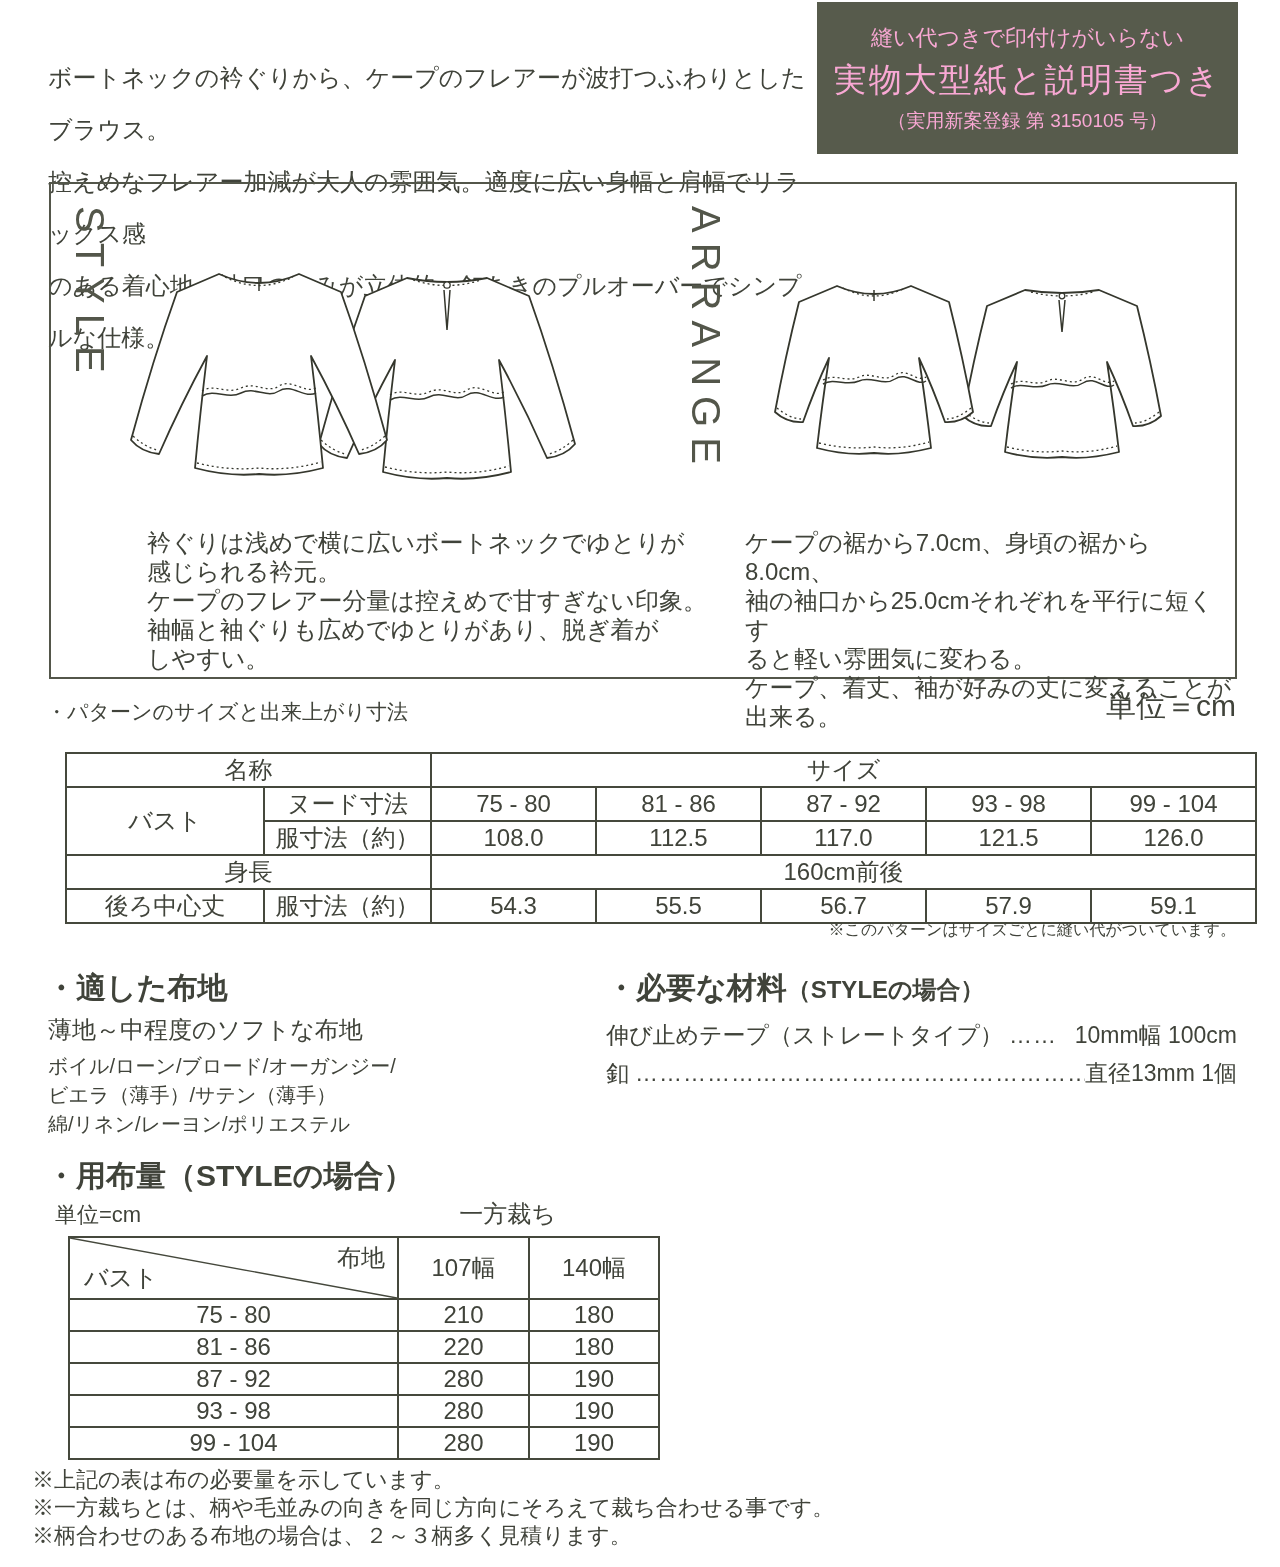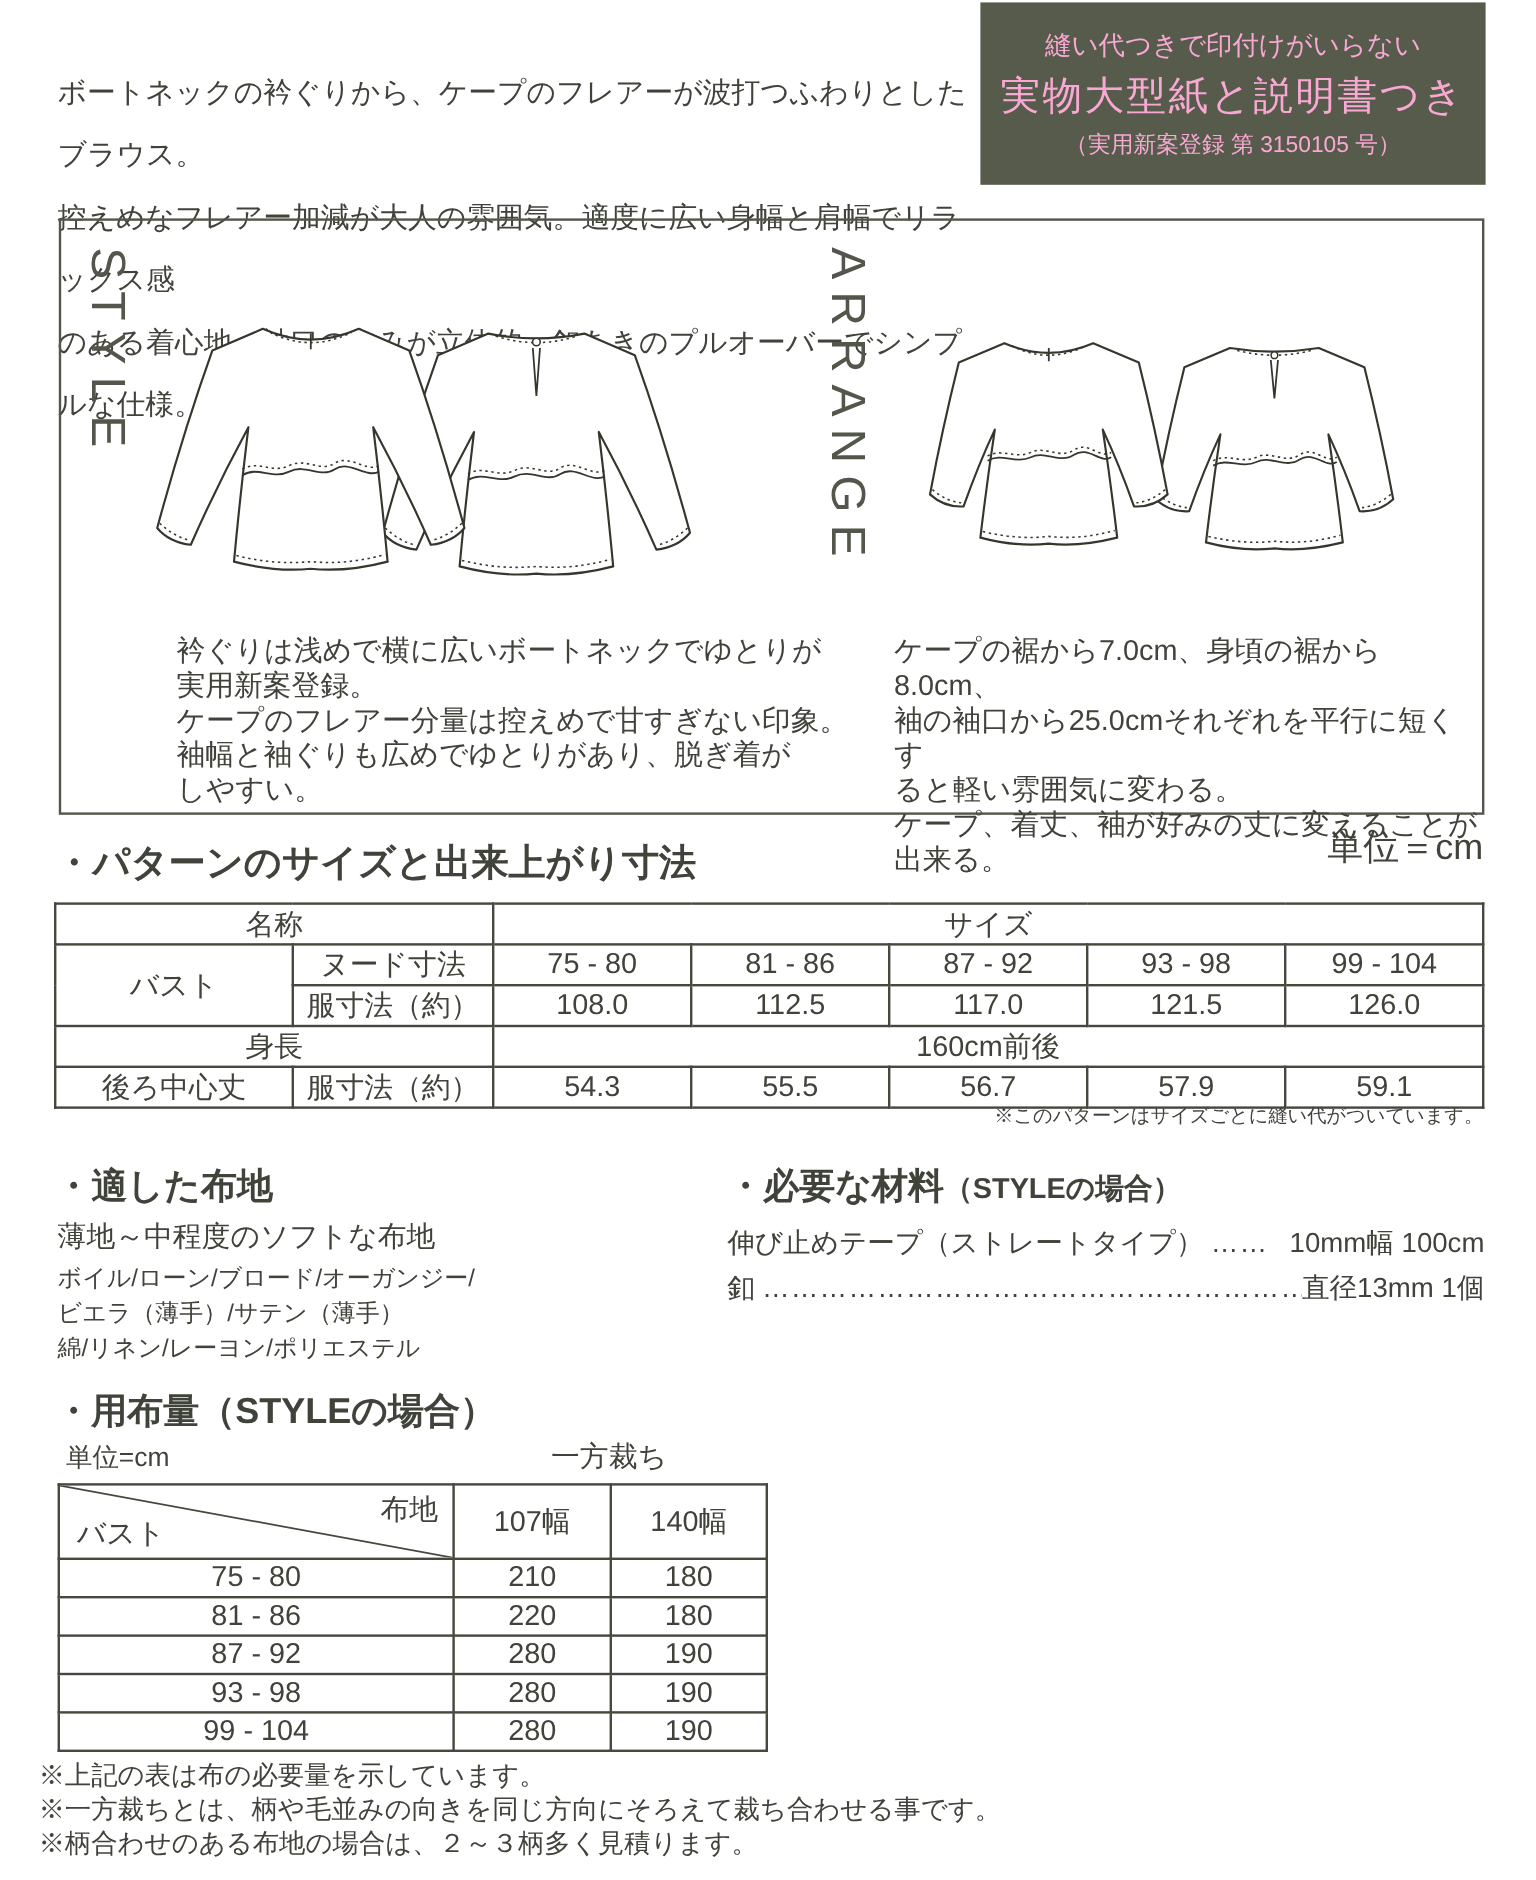--- a/index.html
+++ b/index.html
@@ -25,23 +25,23 @@
   svg.draw{position:absolute;}
   .style-back{left:256px;top:64px;}
   .style-front{left:68px;top:60px;}
   .arrange-back{left:886px;top:80px;}
   .arrange-front{left:698px;top:76px;}
   .desc{position:absolute;font-size:24px;line-height:29px;}
   .style-desc{left:96px;top:344px;}
   .arrange-desc{left:694px;top:344px;}
 
   
-  .size-heading{position:absolute;left:46px;top:698px;font-size:31px;font-weight:bold;}
+  .size-heading{position:absolute;left:46px;top:698px;font-size:21px;font-weight:normal;}
   .unit-size{position:absolute;right:44px;top:686px;font-size:30px;}
-  table{border-collapse:collapse;table-layout:fixed;}
+  table{border-collapse:collapse;table-layout:fixed;margin-left:20px;}
   .size-table{position:absolute;left:45px;top:752px;width:1190px;}
   .size-table td{border:2px solid #45483c;text-align:center;font-size:24px;padding:0;}
   .size-table tr{height:32px;}
   .size-note{position:absolute;right:44px;top:920px;font-size:16px;}
 
   
   .fabric-heading{position:absolute;left:46px;top:968px;font-size:30px;font-weight:bold;}
   .fabric-sub{position:absolute;left:48px;top:1014px;font-size:24px;}
   .fabric-list{position:absolute;left:48px;top:1052px;font-size:20px;line-height:29px;}
 
@@ -113,21 +113,21 @@
       <path class="g-line" d="M140,34 L140,47"></path>
       <path class="g-line" d="M83,152 C96,144 108,156 122,149 C136,142 148,155 160,147 C172,139 186,155 197,149"></path>
       <path class="g-dot" d="M83,147 C96,139 108,151 122,144 C136,137 148,150 160,142 C172,134 186,150 197,144"></path>
       <path class="g-dot" d="M78,219 Q110,227 140,224 Q170,227 202,218"></path>
       <path class="g-dot" d="M14,192 Q26,203 38,206"></path>
       <path class="g-dot" d="M266,192 Q254,203 242,206"></path>
     </svg>
 
     <div class="desc style-desc">
       <div>衿ぐりは浅めで横に広いボートネックでゆとりが</div>
-      <div>実用新案登録。</div>
+      <div>感じられる衿元。</div>
       <div>ケープのフレアー分量は控えめで甘すぎない印象。</div>
       <div>袖幅と袖ぐりも広めでゆとりがあり、脱ぎ着が</div>
       <div>しやすい。</div>
     </div>
 
     <div class="vlabel arrange-label">ARRANGE</div>
 
     <svg class="draw arrange-back" width="250" height="200" viewBox="0 0 250 200">
       <path class="g-outline" d="M88,26 Q125,32 162,26 L200,42 Q214,98 224,152 Q212,163 196,162 Q184,128 170,98 Q177,145 182,188 Q150,196 125,193 Q98,196 68,188 Q73,145 80,98 Q66,128 54,162 Q38,163 26,152 Q36,98 50,42 Z"></path>
       <path class="g-dot" d="M94,28 Q125,36 156,28"></path>

